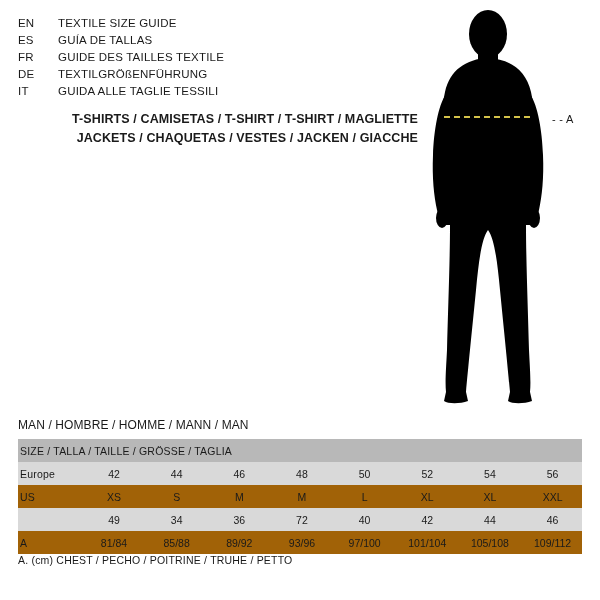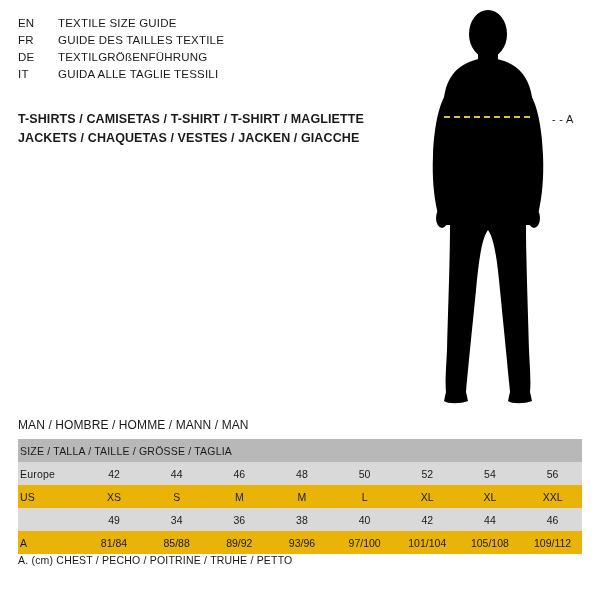--- a/index.html
+++ b/index.html
@@ -43,20 +43,21 @@
   .lang-text {
     font-size: 11.5px;
   }
 
   
   .cat-block {
     position: absolute;
     top: 110px;
     left: 18px;
     width: 400px;
+    text-align: right;
   }
   .cat-row {
     font-size: 12.5px;
     font-weight: bold;
     letter-spacing: 0.1px;
     height: 19px;
     line-height: 19px;
   }
 
   
@@ -103,21 +104,21 @@
     vertical-align: middle;
   }
   table.size-table tr.header-row {
     background: #b8b8b8;
   }
   table.size-table tr.shade-row {
     background: #d9d9d9;
     border-radius: 9px;
   }
   table.size-table tr.plain-row {
-    background: #eab308;
+    background: #a16207;
   }
   table.size-table td.lbl {
     width: 88px;
     padding-left: 2px;
     letter-spacing: 0.2px;
   }
   table.size-table td.val {
     width: 68px;
     text-align: center;
   }
@@ -128,20 +129,24 @@
 </style>
 </head>
 <body>
 
 <div class="page">
 
   <div class="lang-block">
     <div class="lang-row">
       <span class="lang-code">EN</span>
       <span class="lang-text">TEXTILE SIZE GUIDE</span>
+    </div>
+    <div class="lang-row">
+      <span class="lang-code">ES</span>
+      <span class="lang-text">GUÍA DE TALLAS</span>
     </div>
     <div class="lang-row">
       <span class="lang-code">FR</span>
       <span class="lang-text">GUIDE DES TAILLES TEXTILE</span>
     </div>
     <div class="lang-row">
       <span class="lang-code">DE</span>
       <span class="lang-text">TEXTILGRÖßENFÜHRUNG</span>
     </div>
     <div class="lang-row">
@@ -235,21 +240,21 @@
           <td class="val">L</td>
           <td class="val">XL</td>
           <td class="val">XL</td>
           <td class="val">XXL</td>
         </tr>
         <tr class="shade-row">
           <td class="lbl"></td>
           <td class="val">49</td>
           <td class="val">34</td>
           <td class="val">36</td>
-          <td class="val">38</td>
+          <td class="val">72</td>
           <td class="val">40</td>
           <td class="val">42</td>
           <td class="val">44</td>
           <td class="val">46</td>
         </tr>
         <tr class="plain-row">
           <td class="lbl">A</td>
           <td class="val">81/84</td>
           <td class="val">85/88</td>
           <td class="val">89/92</td>

